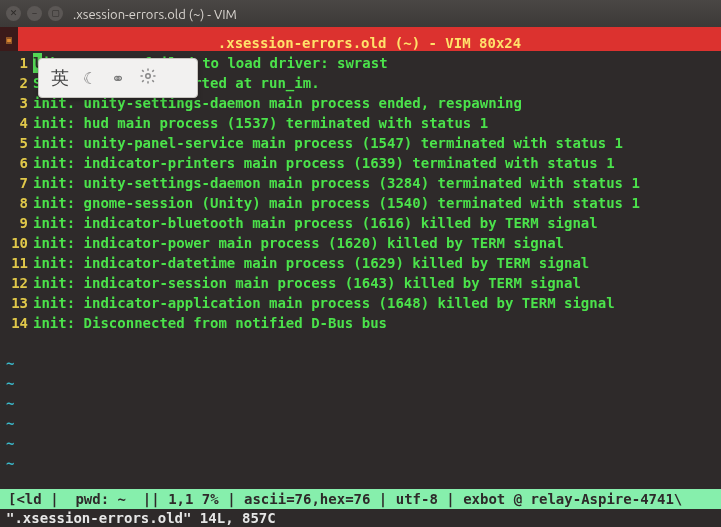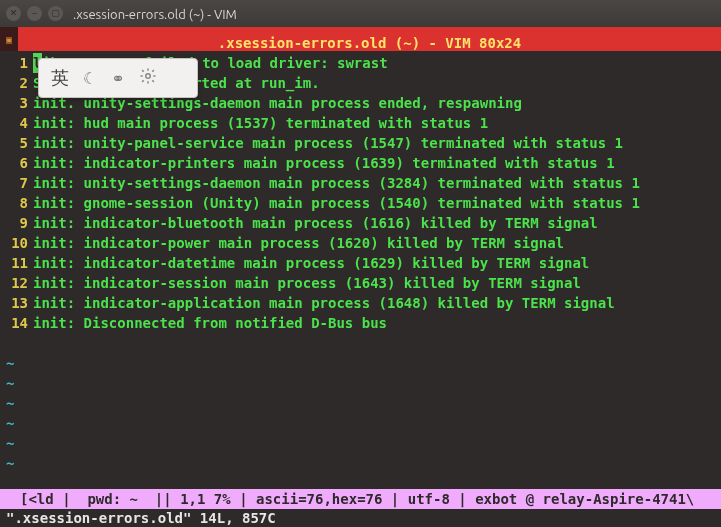--- a/index.html
+++ b/index.html
@@ -64,24 +64,24 @@
   }
   .txt { color: #4be24b; }
   .tilde { color: #3ab7c9; }
   .cursor {
     display: inline-block;
     background: #55d555;
     color: #2e2a2a;
     width: 9px;
   }
   .statusbar {
-    background: #f0abfc;
+    background: #86efac;
     color: #2e2a2a;
     height: 20px;
-    padding: 0 20px;
+    padding: 0 8px;
     white-space: pre;
     display: flex; align-items: center;
     font-weight: bold;
   }
   .cmdline {
     background: #2e2a2a;
     color: #e6e6e6;
     height: 18px;
     padding: 0 6px;
     white-space: pre;

